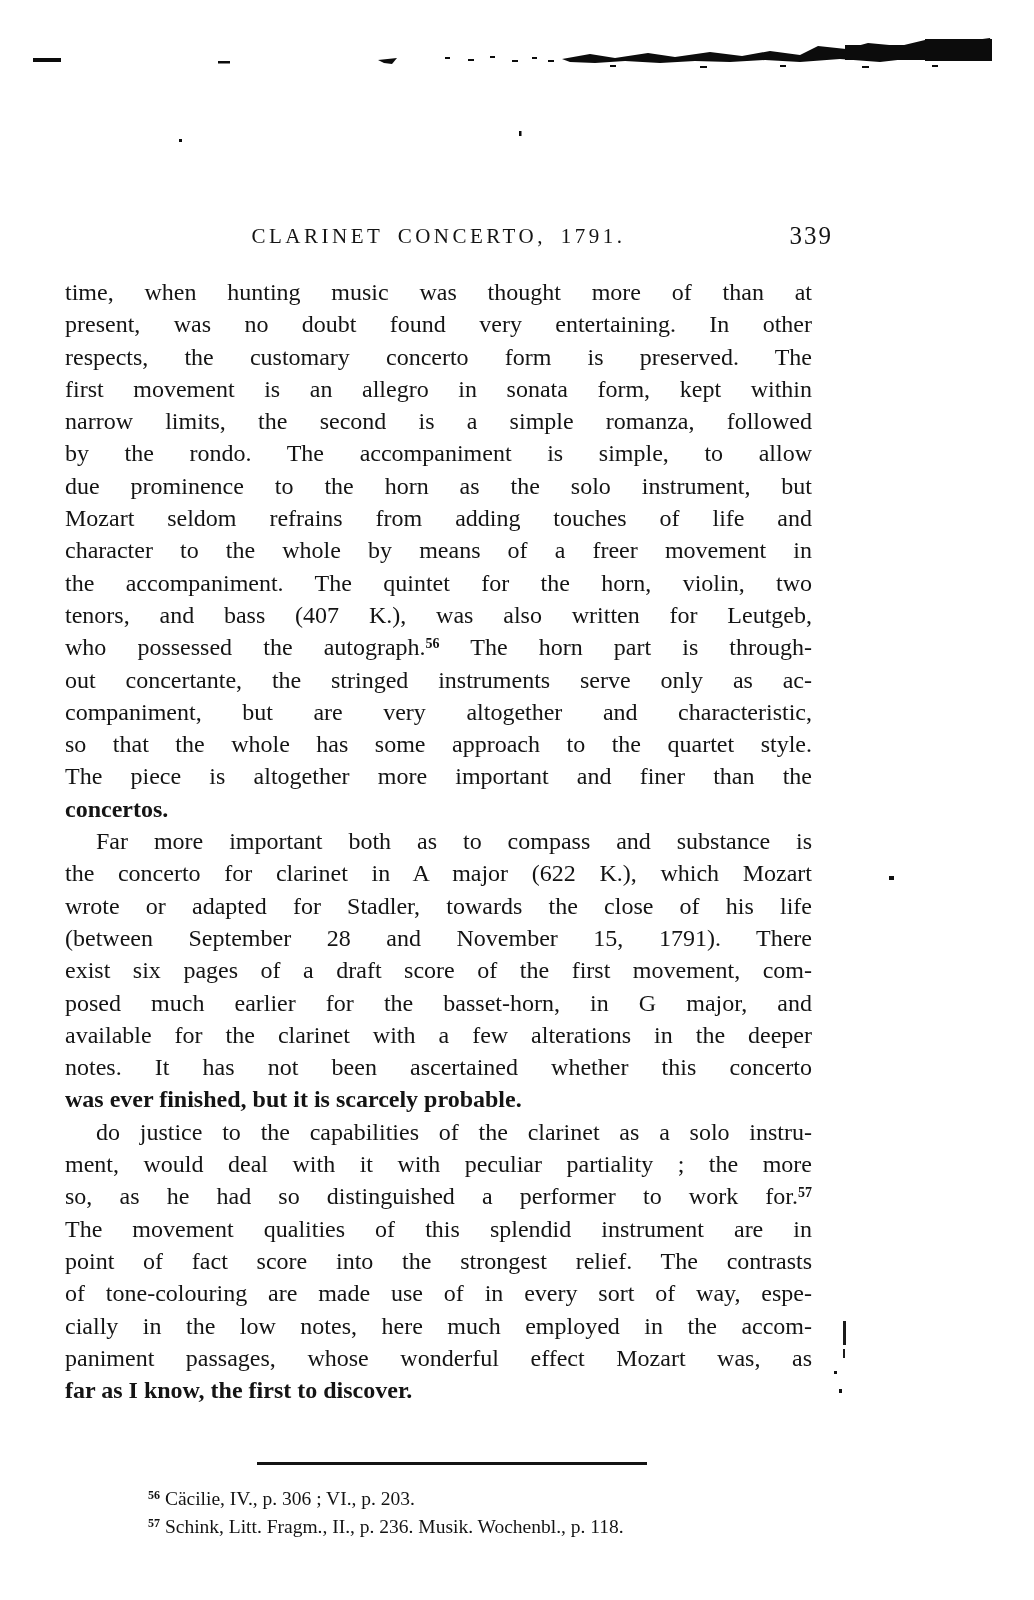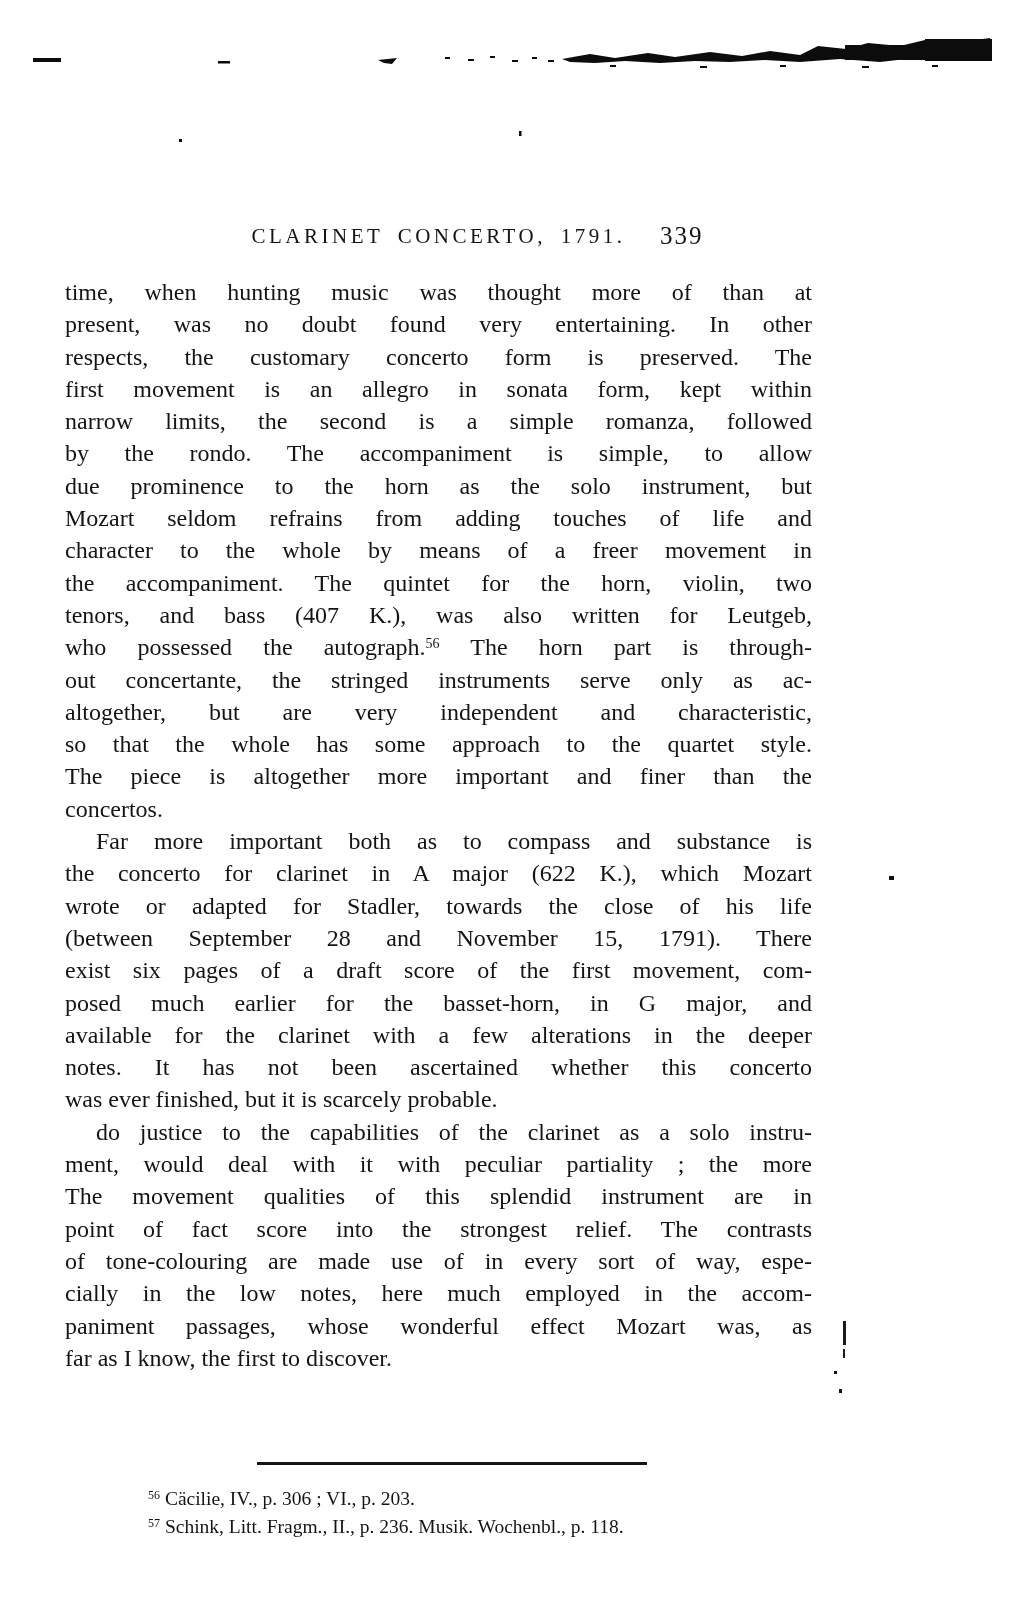--- a/index.html
+++ b/index.html
@@ -26,44 +26,45 @@
     position: absolute;
     top: 191px; left: 65px; width: 747px;
     text-align: center;
     font-size: 21px;
     letter-spacing: 3.5px;
     word-spacing: 6px;
     white-space: nowrap;
   }
   .page-number {
     position: absolute;
-    top: 189px; left: 660px; width: 157px;
+    top: 189px; left: 676px; width: 157px;
+    text-align: right;
     font-size: 25px;
     letter-spacing: 2px;
   }
   .body-text {
     position: absolute;
     top: 243px; left: 65px; width: 747px;
     font-size: 24px;
     line-height: 32.3px;
   }
   .para { margin: 0; }
   .line {
     text-align: justify;
     text-align-last: justify;
     white-space: normal;
   }
-  .line.last { text-align-last: left; }
+  .line.last { text-align-last: left; font-weight: bold; }
   .para.indent .line:first-child { text-indent: 31px; }
   sup.fnref {
     font-size: 14px;
     line-height: 0;
     vertical-align: 7px;
     letter-spacing: 0;
-    font-weight: normal;
+    font-weight: bold;
   }
   .footnote-rule {
     position: absolute;
     top: 1429px; left: 257px;
     width: 390px; height: 3px;
     background: var(--ink, #141414);
   }
   .footnotes {
     position: absolute;
     top: 1452px; left: 148px; width: 690px;
@@ -115,39 +116,40 @@
         <div class="line">first movement is an allegro in sonata form, kept within</div>
         <div class="line">narrow limits, the second is a simple romanza, followed</div>
         <div class="line">by the rondo. The accompaniment is simple, to allow</div>
         <div class="line">due prominence to the horn as the solo instrument, but</div>
         <div class="line">Mozart seldom refrains from adding touches of life and</div>
         <div class="line">character to the whole by means of a freer movement in</div>
         <div class="line">the accompaniment. The quintet for the horn, violin, two</div>
         <div class="line">tenors, and bass (407 K.), was also written for Leutgeb,</div>
         <div class="line"><span>who possessed the autograph.</span><sup class="fnref">56</sup><span> The horn part is through-</span></div>
         <div class="line">out concertante, the stringed instruments serve only as ac-</div>
-        <div class="line">altogether, but are very independent and characteristic,</div>
+        <div class="line">companiment, but are very altogether and characteristic,</div>
         <div class="line">so that the whole has some approach to the quartet style.</div>
         <div class="line">The piece is altogether more important and finer than the</div>
         <div class="line last">concertos.</div>
       </div>
       <div class="para indent">
         <div class="line">Far more important both as to compass and substance is</div>
         <div class="line">the concerto for clarinet in A major (622 K.), which Mozart</div>
         <div class="line">wrote or adapted for Stadler, towards the close of his life</div>
         <div class="line">(between September 28 and November 15, 1791). There</div>
         <div class="line">exist six pages of a draft score of the first movement, com-</div>
         <div class="line">posed much earlier for the basset-horn, in G major, and</div>
         <div class="line">available for the clarinet with a few alterations in the deeper</div>
         <div class="line">notes. It has not been ascertained whether this concerto</div>
         <div class="line last">was ever finished, but it is scarcely probable.</div>
       </div>
       <div class="para indent">
         <div class="line">do justice to the capabilities of the clarinet as a solo instru-</div>
         <div class="line">ment, would deal with it with peculiar partiality ; the more</div>
+        <div class="line"><span>so, as he had so distinguished a performer to work for.</span><sup class="fnref">57</sup></div>
         <div class="line">The movement qualities of this splendid instrument are in</div>
         <div class="line">point of fact score into the strongest relief. The contrasts</div>
         <div class="line">of tone-colouring are made use of in every sort of way, espe-</div>
         <div class="line">cially in the low notes, here much employed in the accom-</div>
         <div class="line">paniment passages, whose wonderful effect Mozart was, as</div>
         <div class="line last">far as I know, the first to discover.</div>
       </div>
     </main>
 
   <div class="footnote-rule"></div>

